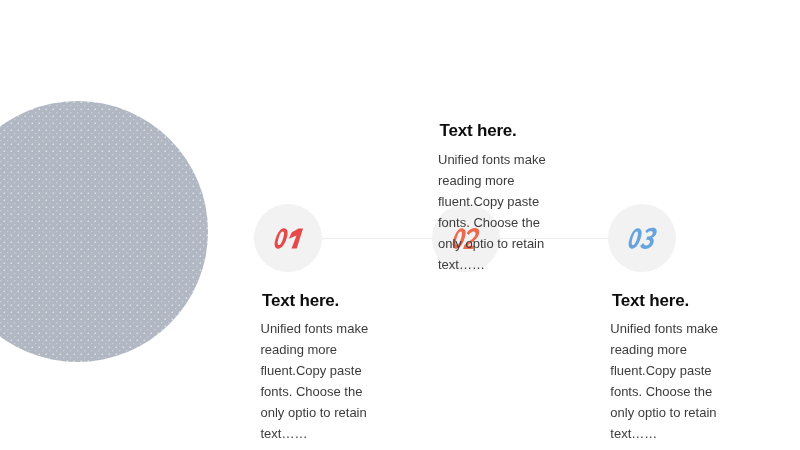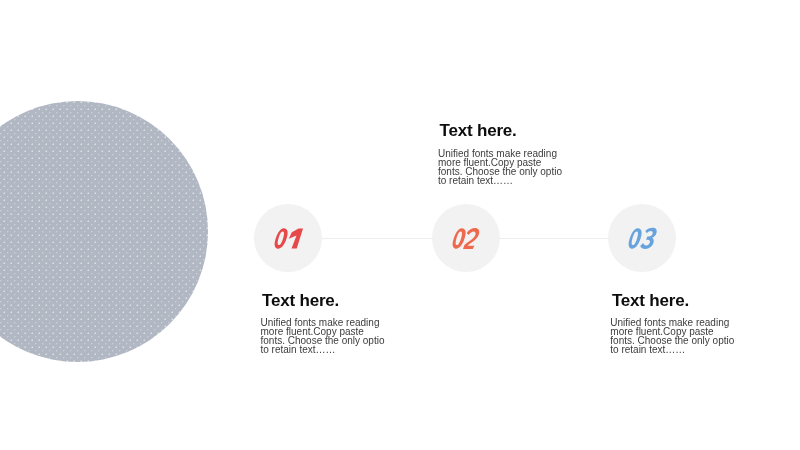--- a/index.html
+++ b/index.html
@@ -21,21 +21,21 @@
 
   
   .stepcircle{position:absolute;width:68px;height:68px;border-radius:50%;
     background:#f2f2f2;}
   .stepnum{position:absolute;left:0;top:0;width:68px;height:68px;
     display:block;overflow:visible;}
 
   .block{position:absolute;width:126px;transform:translateZ(0);}
   .title{font-size:17px;font-weight:bold;color:#0d0d0d;margin:0 0 0 1.6px;line-height:12px;
     letter-spacing:-0.2px;}
-  .body{font-size:10px;color:#3c3c3c;line-height:9px;margin:0;}
+  .body{font-size:13px;color:#3c3c3c;line-height:21px;margin:0;}
 </style>
 </head>
 <body>
 
 <div class="stage">
 
   <div class="bigcircle"></div>
 
   <div class="connector" style="left:322px;width:110px;"></div>
   <div class="connector" style="left:499px;width:109px;"></div>

